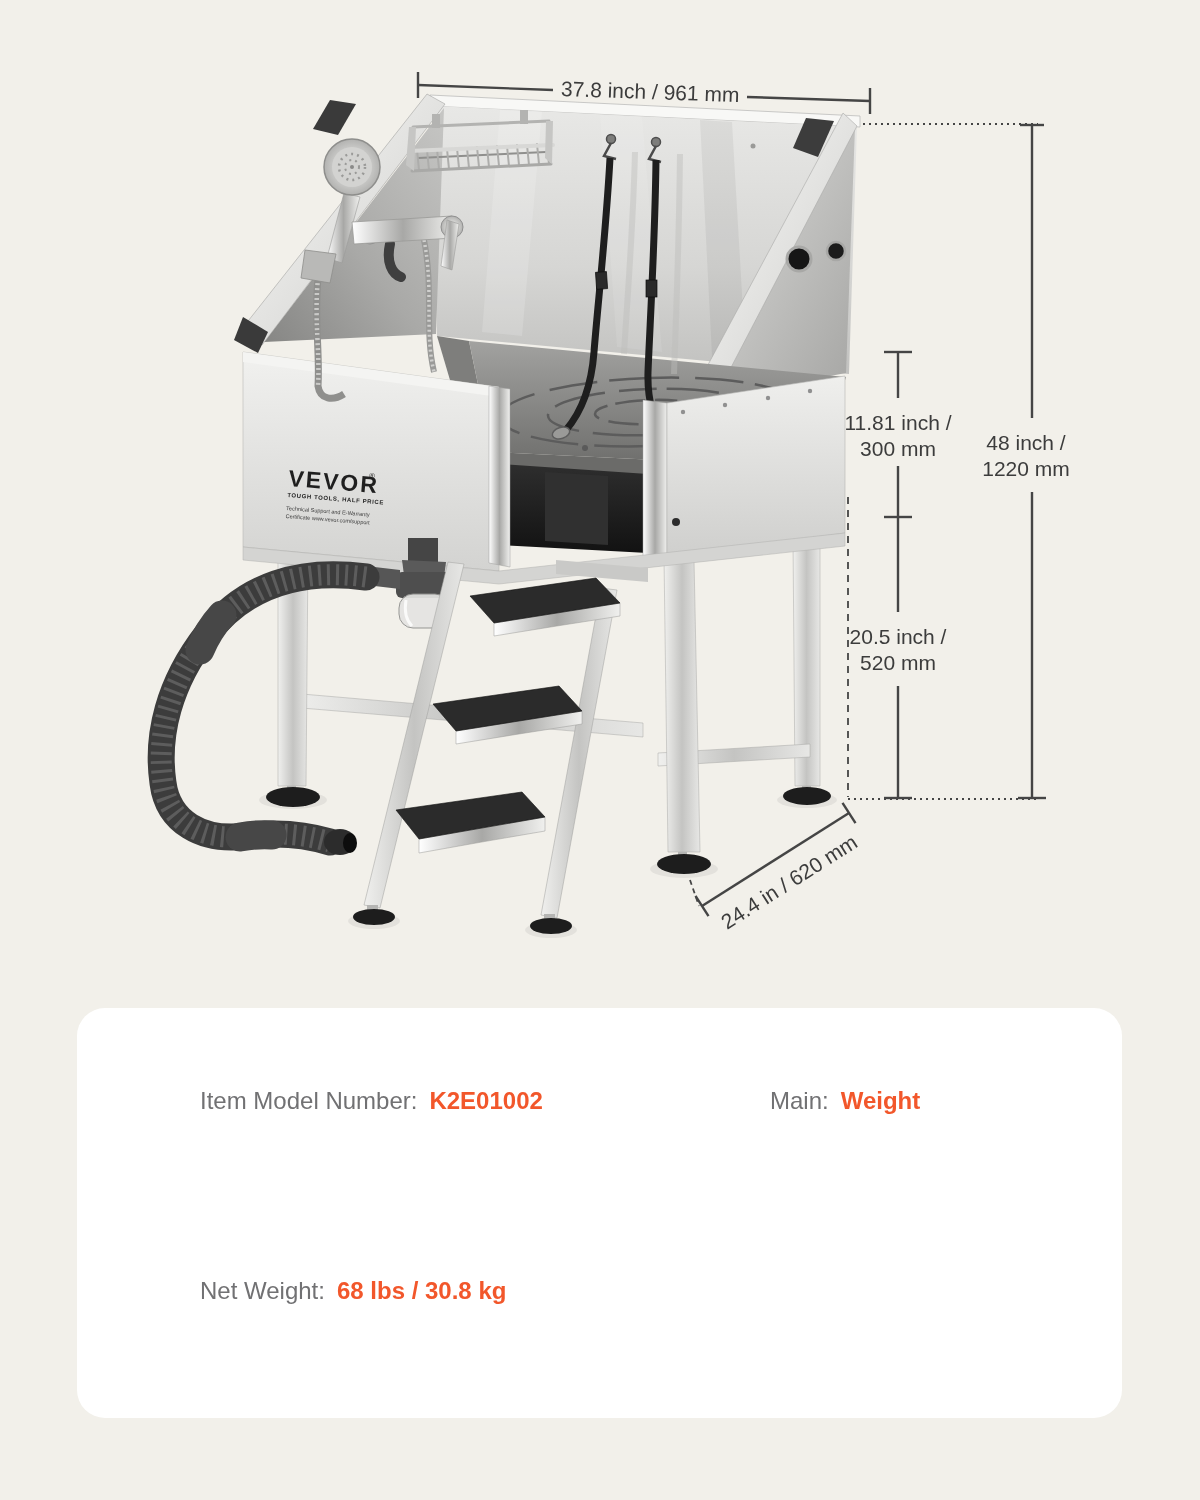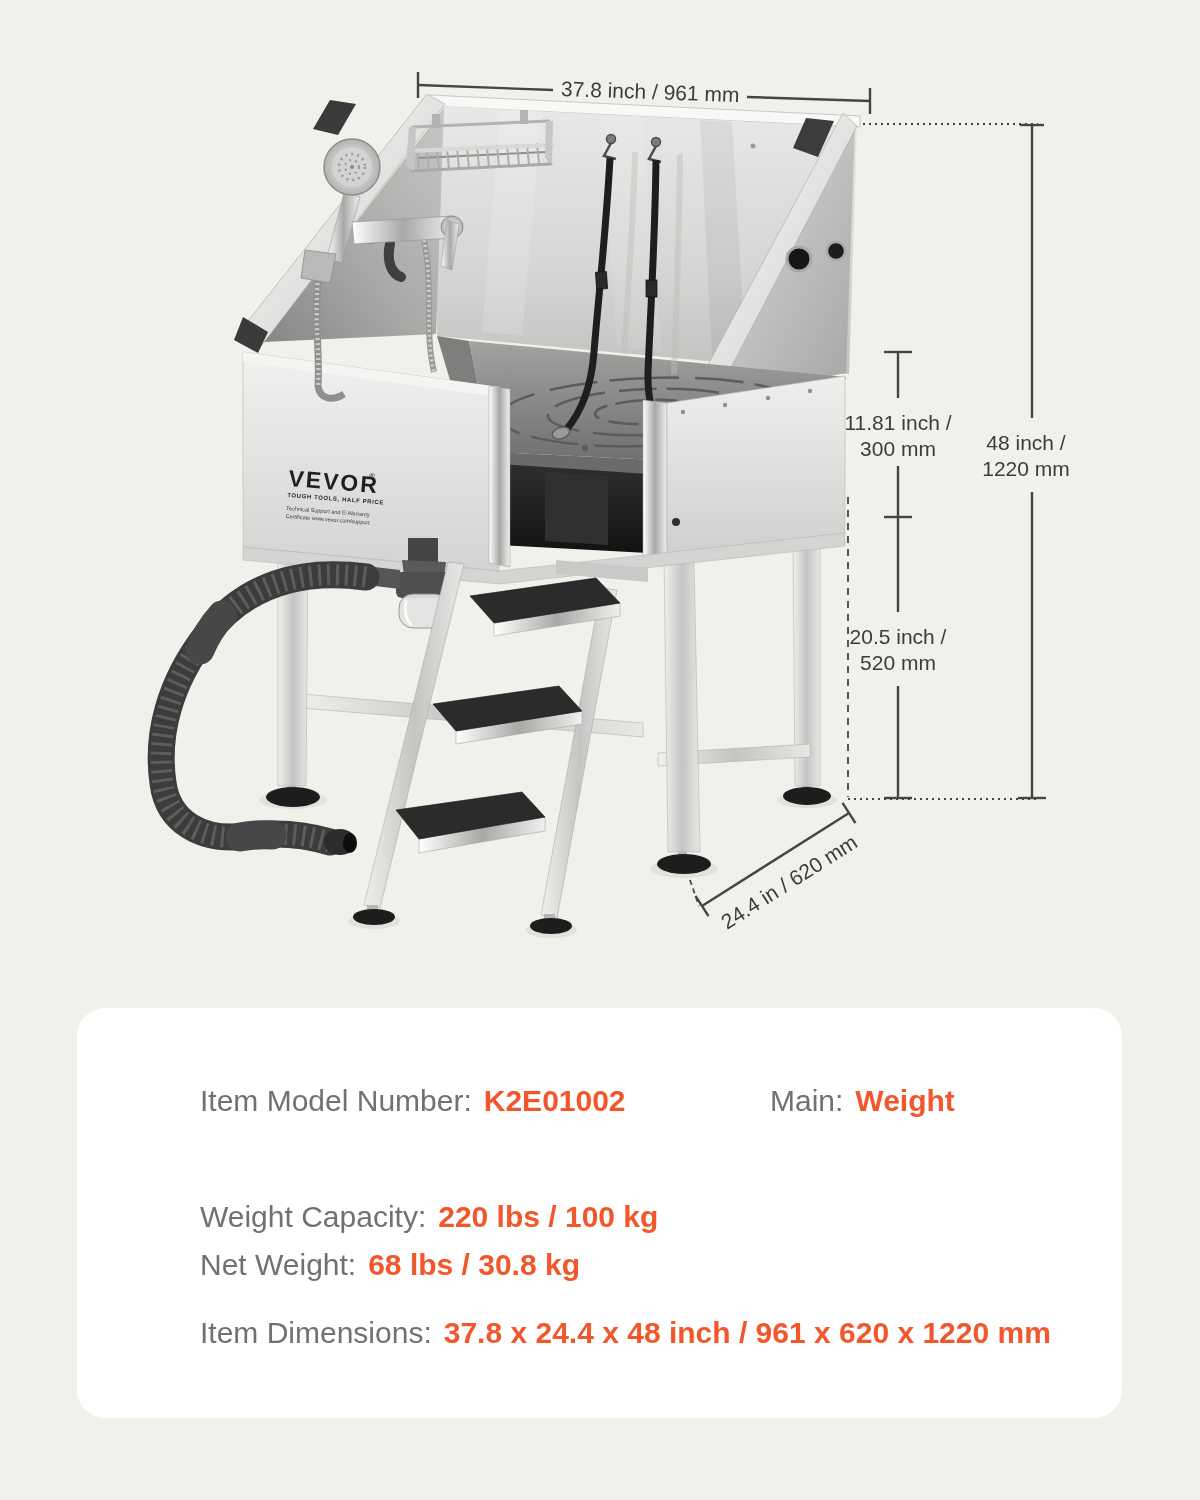--- a/index.html
+++ b/index.html
@@ -6,21 +6,21 @@
   body{width:1200px;height:1500px;background:#f2f0ea;font-family:"Liberation Sans",sans-serif;position:relative;overflow:hidden;}
   .stage{position:absolute;inset:0;}
   svg{position:absolute;left:0;top:0;}
   svg text{font-family:"Liberation Sans",sans-serif;}
   .dim-text{font-size:21px;fill:#3c3c3c;}
   .brand-text{font-size:23px;font-weight:bold;fill:#1f1f1f;letter-spacing:2px;}
   .brand-reg{font-size:8px;fill:#1f1f1f;}
   .brand-tag{font-size:6px;font-weight:bold;fill:#262626;letter-spacing:.6px;}
   .brand-tiny{font-size:5.5px;fill:#3a3a3a;}
   .spec-card{position:absolute;left:77px;top:1008px;width:1045px;height:410px;background:#ffffff;border-radius:28px;}
-  .spec-row{position:absolute;left:123px;width:880px;height:36px;font-size:30px;line-height:36px;white-space:nowrap;}
+  .spec-row{position:absolute;left:123px;width:880px;height:36px;font-size:24px;line-height:36px;white-space:nowrap;}
   .spec-label{color:#717173;}
   .spec-value{color:#f2572b;font-weight:bold;margin-left:12px;}
   .spec-pair2{position:absolute;left:570px;top:0;}
 </style>
 </head>
 <body>
 
 <div class="stage">
 
 <svg width="1200" height="1000" viewBox="0 0 1200 1000">
@@ -301,24 +301,18 @@
   </g>
 </svg>
 
 <div class="spec-card">
   <div class="spec-row" style="top:75px">
     <span class="spec-label">Item Model Number:</span><span class="spec-value">K2E01002</span>
     <span class="spec-pair2">
       <span class="spec-label">Main:</span><span class="spec-value">Weight</span>
     </span>
   </div>
-  <div class="spec-row" style="top:191px">
-    <span class="spec-label">Weight Capacity:</span><span class="spec-value">220 lbs / 100 kg</span>
-  </div>
-  <div class="spec-row" style="top:239px">
+  <div class="spec-row" style="top:265px">
     <span class="spec-label">Net Weight:</span><span class="spec-value">68 lbs / 30.8 kg</span>
   </div>
-  <div class="spec-row" style="top:307px">
-    <span class="spec-label">Item Dimensions:</span><span class="spec-value">37.8 x 24.4 x 48 inch / 961 x 620 x 1220 mm</span>
-  </div>
 </div>
 
 </div>
 
 </body></html>

